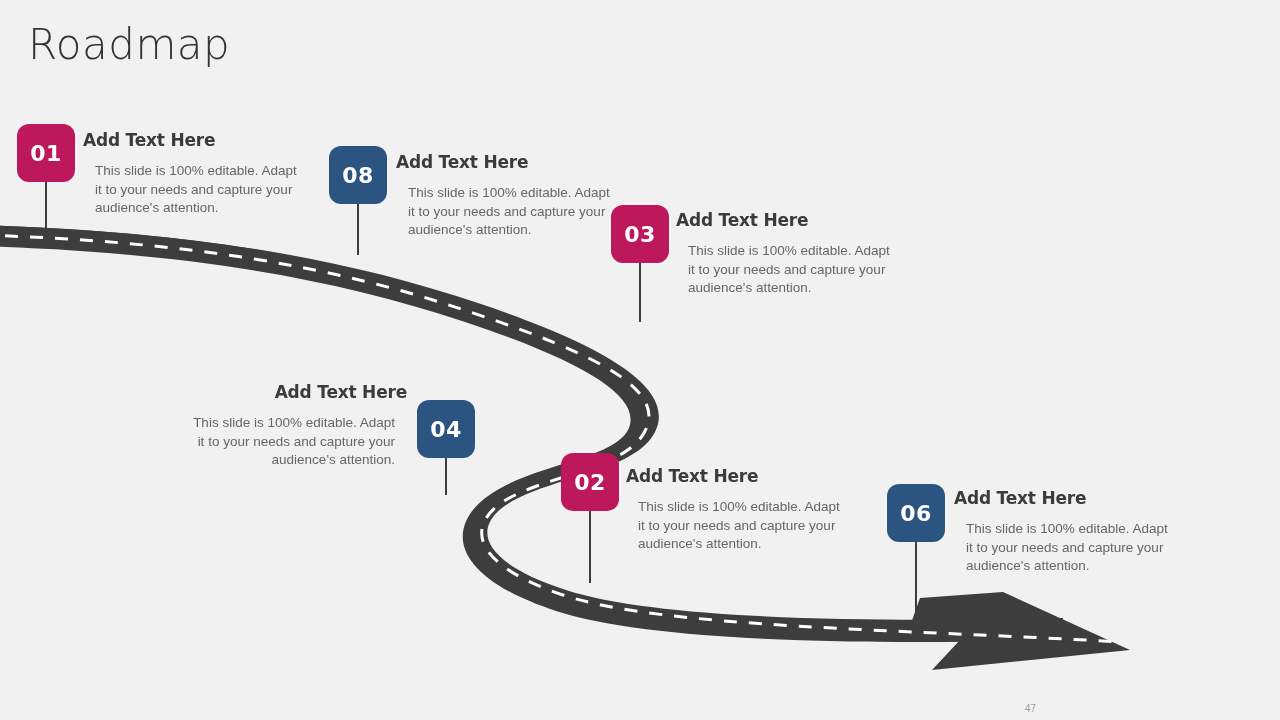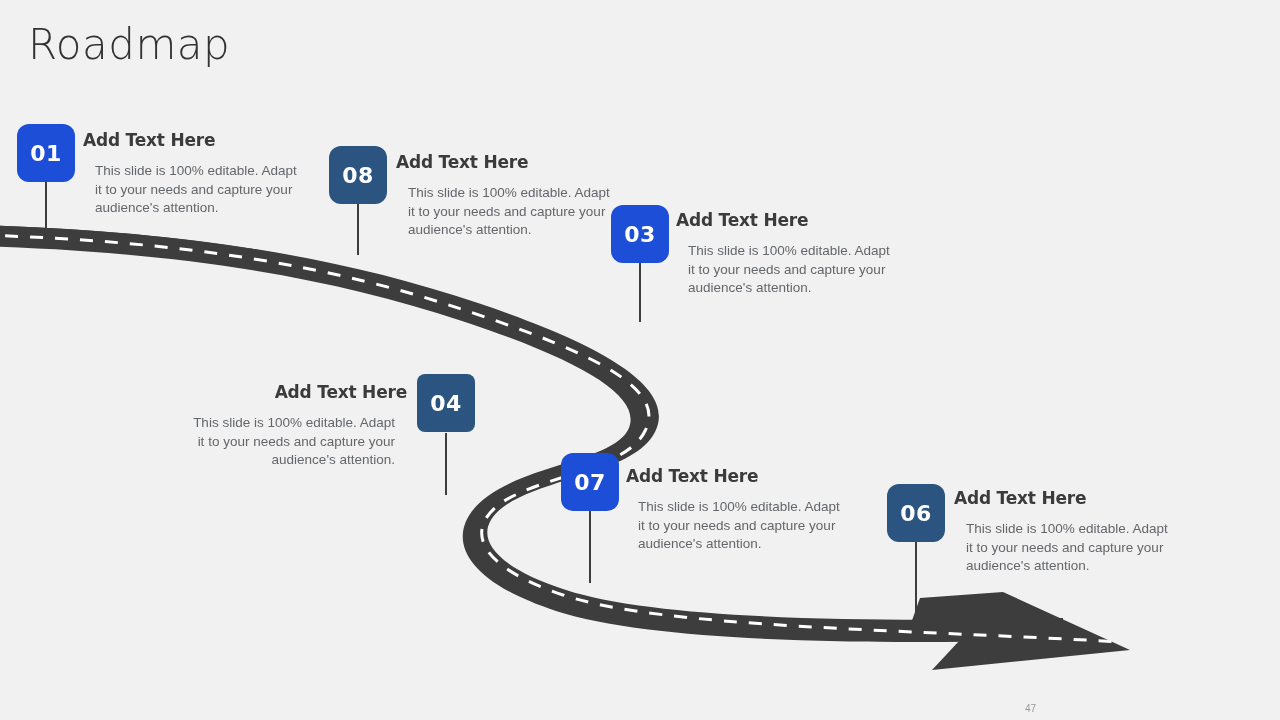--- a/index.html
+++ b/index.html
@@ -55,21 +55,21 @@
     display: flex;
     align-items: center;
     justify-content: center;
     font-size: 22px;
     font-weight: bold;
     color: #ffffff;
     font-family: "DejaVu Sans", sans-serif;
     letter-spacing: 0.5px;
     box-sizing: border-box;
   }
-  .badge.green { background: #1d4ed8; }
+  .badge.green { background: #be185d; }
   .badge.blue  { background: #2b5580; }
 
   .connector {
     position: absolute;
     width: 2px;
     background: #3d3d3d;
   }
 
   .text-block {
     position: absolute;
@@ -182,30 +182,30 @@
     <div class="connector" style="left:639px; top:260px; height:62px;"></div>
     <div class="badge green" style="left:611px; top:205px;">03</div>
     <div class="text-block" style="left:676px; top:210px; width:232px;">
       <p class="ms-title">Add Text Here</p>
       <p class="ms-desc">This slide is 100% editable. Adapt it to your needs and capture your audience's attention.</p>
     </div>
   </div>
 
   <div class="milestone">
     <div class="connector" style="left:445px; top:433px; height:62px;"></div>
-    <div class="badge blue" style="left:417px; top:374px;border-radius:8px;">04</div>
+    <div class="badge blue" style="left:417px; top:400px;">04</div>
     <div class="text-block align-right" style="left:175px; top:382px; width:232px;">
       <p class="ms-title">Add Text Here</p>
       <p class="ms-desc">This slide is 100% editable. Adapt it to your needs and capture your audience's attention.</p>
     </div>
   </div>
 
   <div class="milestone">
     <div class="connector" style="left:589px; top:509px; height:74px;"></div>
-    <div class="badge green" style="left:561px; top:453px;">07</div>
+    <div class="badge green" style="left:561px; top:453px;">02</div>
     <div class="text-block" style="left:626px; top:466px; width:232px;">
       <p class="ms-title">Add Text Here</p>
       <p class="ms-desc">This slide is 100% editable. Adapt it to your needs and capture your audience's attention.</p>
     </div>
   </div>
 
   <div class="milestone">
     <div class="connector" style="left:915px; top:540px; height:76px;"></div>
     <div class="badge blue" style="left:887px; top:484px;">06</div>
     <div class="text-block" style="left:954px; top:488px; width:232px;">

